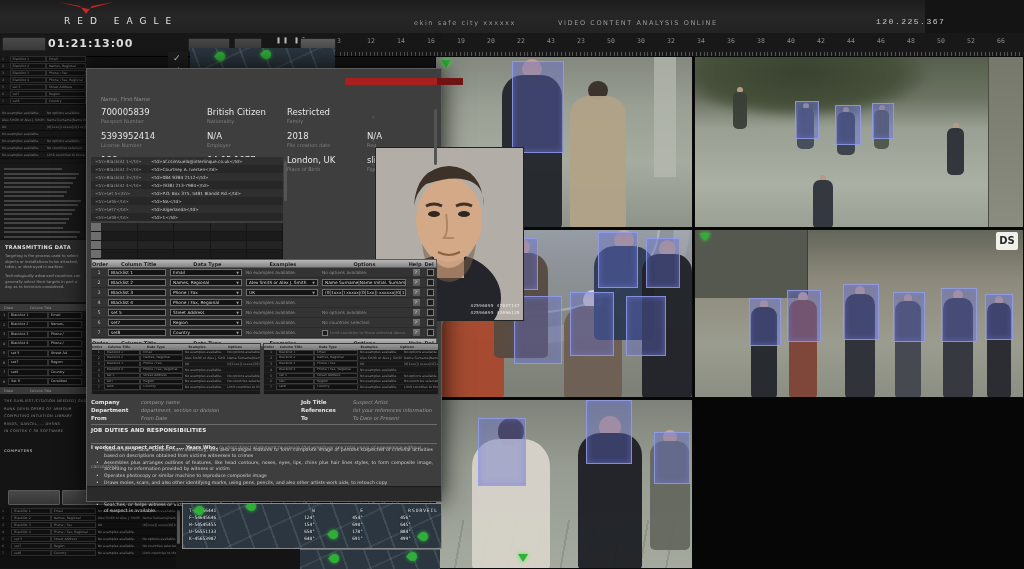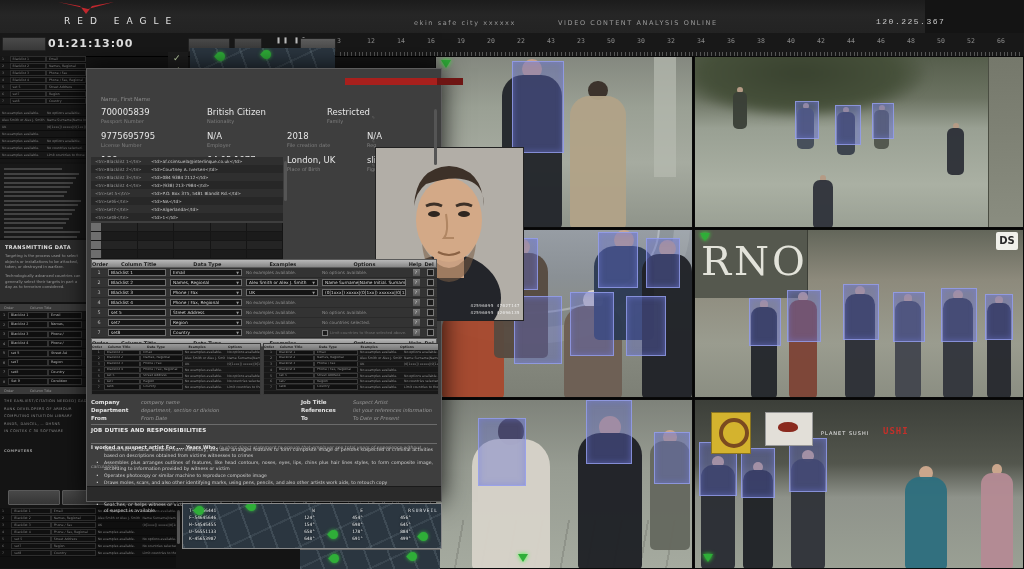--- a/index.html
+++ b/index.html
@@ -218,54 +218,33 @@
         <div class="fig-body" style="left: 248px; top: 68.16px; width: 30px; height: 100.84px; background: rgb(50, 53, 60); border-radius: 10.5px 10.5px 5px 5px;"></div>
         <div class="fig-head" style="left: 299.92px; top: 66px; width: 8.16px; height: 8.16px; background: rgb(202, 166, 140);"></div>
         <div class="fig-body" style="left: 292px; top: 72.528px; width: 24px; height: 96.472px; background: rgb(38, 41, 47); border-radius: 8.4px 8.4px 5px 5px;"></div>
         <div class="detbox" style="left: 54px; top: 68px; width: 30px; height: 46px;"></div>
         <div class="detbox" style="left: 92px; top: 60px; width: 32px; height: 50px;"></div>
         <div class="detbox" style="left: 148px; top: 54px; width: 34px; height: 54px;"></div>
         <div class="detbox" style="left: 198px; top: 62px; width: 30px; height: 48px;"></div>
         <div class="detbox" style="left: 246px; top: 58px; width: 34px; height: 52px;"></div>
         <div class="detbox" style="left: 290px; top: 64px; width: 26px; height: 44px;"></div>
         <div class="gmark" style="left: 5px; top: 3px;"></div>
-        <div class="big-sign" style="position: absolute; left: 6px; top: 8px;">RNO</div>
         <div class="ds-logo" style="position: absolute; right: 5px; top: 2px; width: 22px; height: 18px;">DS</div>
       </div>
       <div class="feed scene-e" style="left: 0px; top: 343px; width: 258px; height: 170px; border: 1px solid rgb(10, 10, 10); box-sizing: border-box;">
         <div class="fig-head" style="left: 61.74px; top: 18px; width: 26.52px; height: 26.52px; background: rgb(56, 48, 42);"></div>
         <div class="fig-body" style="left: 36px; top: 39.216px; width: 78px; height: 130.784px; background: rgb(214, 210, 201); border-radius: 27.3px 27.3px 5px 5px;"></div>
         <div class="fig-head" style="left: 163.12px; top: 16px; width: 21.76px; height: 21.76px; background: rgb(199, 161, 137);"></div>
         <div class="fig-body" style="left: 142px; top: 33.408px; width: 64px; height: 136.592px; background: rgb(30, 32, 37); border-radius: 22.4px 22.4px 5px 5px;"></div>
         <div class="fig-head" style="left: 227.2px; top: 30px; width: 13.6px; height: 13.6px; background: rgb(202, 166, 140);"></div>
         <div class="fig-body" style="left: 214px; top: 40.88px; width: 40px; height: 109.12px; background: rgb(101, 104, 95); border-radius: 14px 14px 5px 5px;"></div>
         <div class="detbox" style="left: 42px; top: 18px; width: 46px; height: 66px;"></div>
         <div class="detbox" style="left: 150px; top: 0px; width: 44px; height: 62px;"></div>
         <div class="detbox" style="left: 218px; top: 32px; width: 34px; height: 50px;"></div>
         <div class="gmark" style="left: 82px; top: 154px;"></div>
-      </div>
-      <div class="feed scene-f" style="left: 259px; top: 343px; width: 330px; height: 170px; border: 1px solid rgb(10, 10, 10); box-sizing: border-box;">
-        <div class="fig-head" style="left: 17.22px; top: 56px; width: 11.56px; height: 11.56px; background: rgb(202, 166, 140);"></div>
-        <div class="fig-body" style="left: 6px; top: 65.248px; width: 34px; height: 104.752px; background: rgb(42, 45, 51); border-radius: 11.9px 11.9px 5px 5px;"></div>
-        <div class="fig-head" style="left: 57.9px; top: 62px; width: 10.2px; height: 10.2px; background: rgb(202, 166, 140);"></div>
-        <div class="fig-body" style="left: 48px; top: 70.16px; width: 30px; height: 99.84px; background: rgb(31, 34, 39); border-radius: 10.5px 10.5px 5px 5px;"></div>
-        <div class="fig-head" style="left: 107.22px; top: 50px; width: 11.56px; height: 11.56px; background: rgb(202, 166, 140);"></div>
-        <div class="fig-body" style="left: 96px; top: 59.248px; width: 34px; height: 110.752px; background: rgb(48, 51, 57); border-radius: 11.9px 11.9px 5px 5px;"></div>
-        <div class="fig-head" style="left: 223.86px; top: 66px; width: 14.28px; height: 14.28px; background: rgb(202, 166, 140);"></div>
-        <div class="fig-body" style="left: 210px; top: 77.424px; width: 42px; height: 92.576px; background: rgb(46, 110, 126); border-radius: 14.7px 14.7px 5px 5px;"></div>
-        <div class="fig-head" style="left: 296.56px; top: 64px; width: 10.88px; height: 10.88px; background: rgb(202, 166, 140);"></div>
-        <div class="fig-body" style="left: 286px; top: 72.704px; width: 32px; height: 97.296px; background: rgb(180, 138, 148); border-radius: 11.2px 11.2px 5px 5px;"></div>
-        <div class="detbox" style="left: 4px; top: 42px; width: 36px; height: 52px;"></div>
-        <div class="detbox" style="left: 46px; top: 48px; width: 32px; height: 48px;"></div>
-        <div class="detbox" style="left: 94px; top: 38px; width: 36px; height: 52px;"></div>
-        <div class="gmark" style="left: 8px; top: 154px;"></div>
-        <div class="sign-yellow" style="position: absolute; left: 16px; top: 12px; width: 38px; height: 40px;"></div>
-        <div class="sign-white" style="position: absolute; left: 70px; top: 12px; width: 46px; height: 32px;"></div>
-        <div class="sushi-white" style="position: absolute; left: 126px; top: 30px;">PLANET SUSHI</div>
-        <div class="sushi-red" style="position: absolute; left: 188px; top: 26px;">USHI</div>
       </div>
     </div>
 
   <div class="abs panel" style="left:0;top:56px;width:86px;height:52px;" id="sb-tbl1">
       <div class="srow" style="height: 6px;">
         <div class="scell" style="width: 8px; font-size: 3.2px; color: rgb(127, 127, 127); padding-left: 2px;">1</div>
         <div class="scell" style="width: 34px; font-size: 3.2px; color: rgb(127, 127, 127); padding-left: 2px; background: rgb(16, 16, 16); border: 1px solid rgb(46, 46, 46); height: 4px; line-height: 4px;">Blacklist 1</div>
         <div class="scell" style="width: 38px; font-size: 3.2px; color: rgb(127, 127, 127); padding-left: 2px; background: rgb(16, 16, 16); border: 1px solid rgb(46, 46, 46); height: 4px; line-height: 4px;">Email</div>
       </div>
       <div class="srow" style="height: 6px;">
@@ -488,29 +467,29 @@
     <div class="abs" id="p-fields" style="left:14px;top:38px;width:266px;">
         <div style="position: relative; height: 24px;">
           <div style="position: absolute; left: 0px; top: 0px;">
             <div class="f-val">700005839</div>
             <div class="f-lab">Passport Number</div>
           </div>
           <div style="position: absolute; left: 106px; top: 0px;">
             <div class="f-val">British Citizen</div>
             <div class="f-lab">Nationality</div>
           </div>
-          <div style="position: absolute; left: 186px; top: 0px; margin-left: 40px;">
+          <div style="position: absolute; left: 186px; top: 0px;">
             <div class="f-val">Restricted</div>
             <div class="f-lab">Family</div>
           </div>
           <div style="position: absolute; right: -8px; top: 8px; font-size: 4px; color: rgb(119, 119, 119);">✎</div>
         </div>
         <div style="position: relative; height: 24px;">
           <div style="position: absolute; left: 0px; top: 0px;">
-            <div class="f-val">9775695795</div>
+            <div class="f-val">5393952414</div>
             <div class="f-lab">License Number</div>
           </div>
           <div style="position: absolute; left: 106px; top: 0px;">
             <div class="f-val">N/A</div>
             <div class="f-lab">Employer</div>
           </div>
           <div style="position: absolute; left: 186px; top: 0px;">
             <div class="f-val">2018</div>
             <div class="f-lab">File creation date</div>
           </div>

